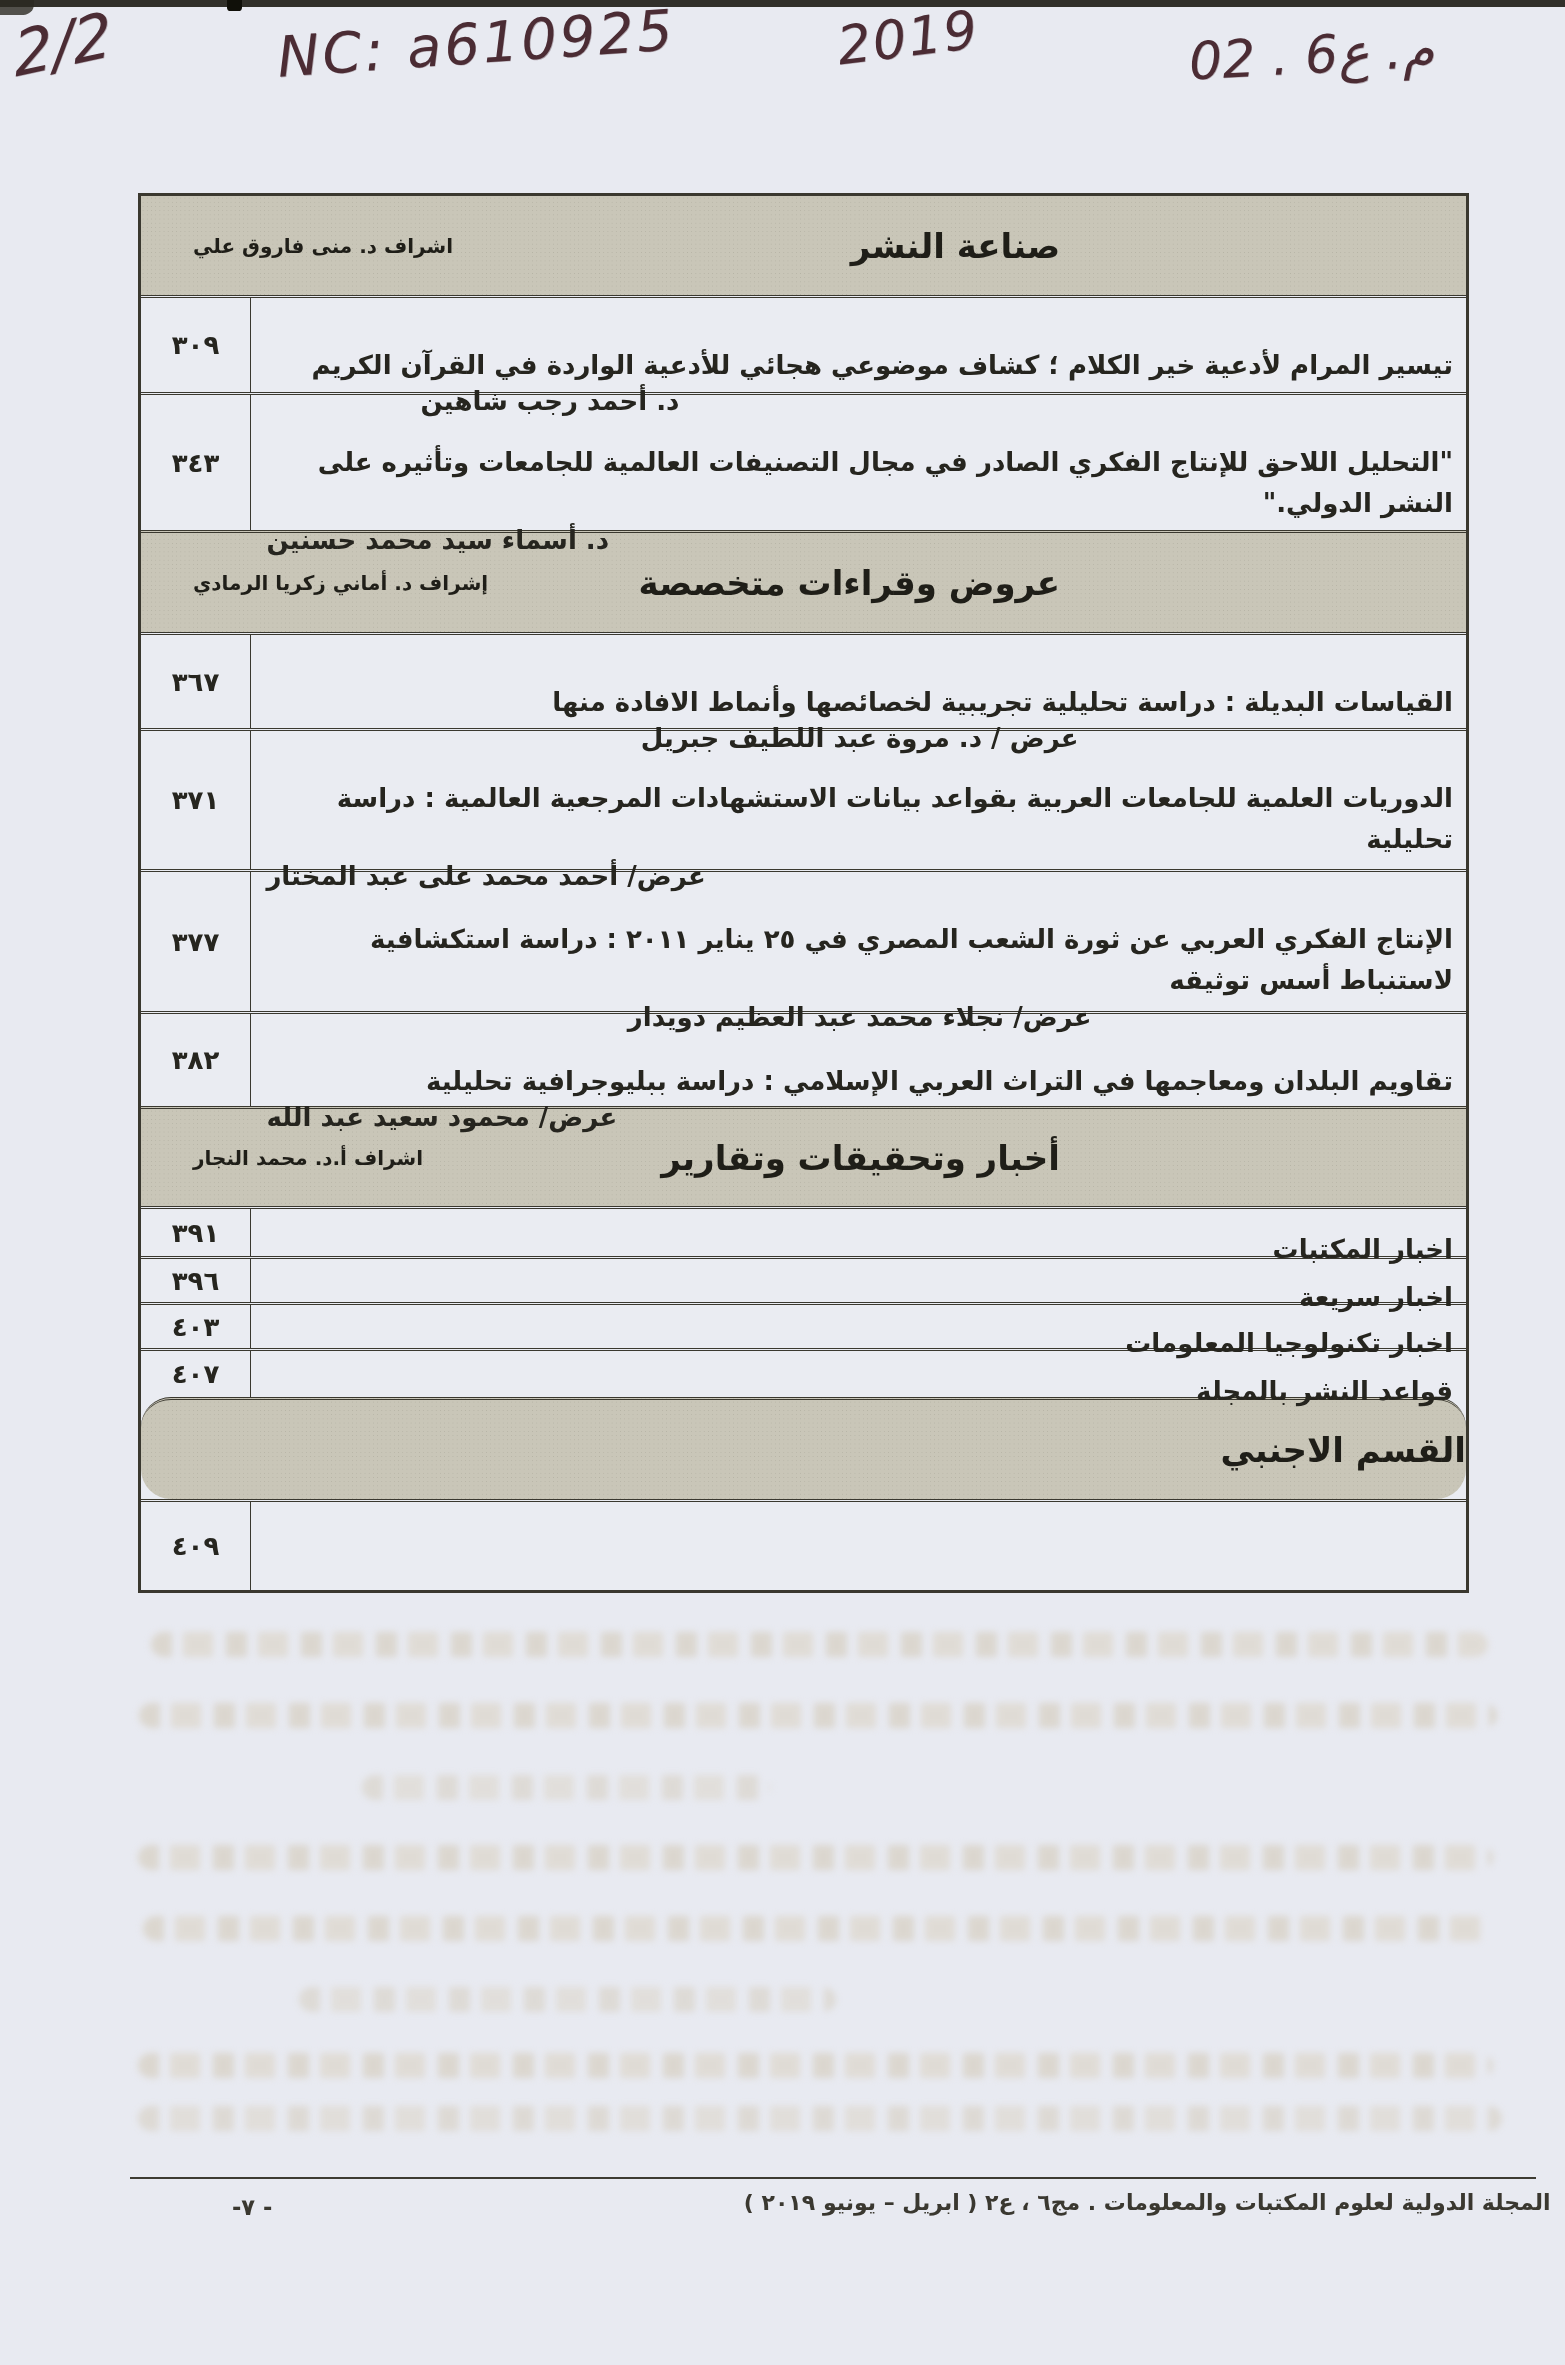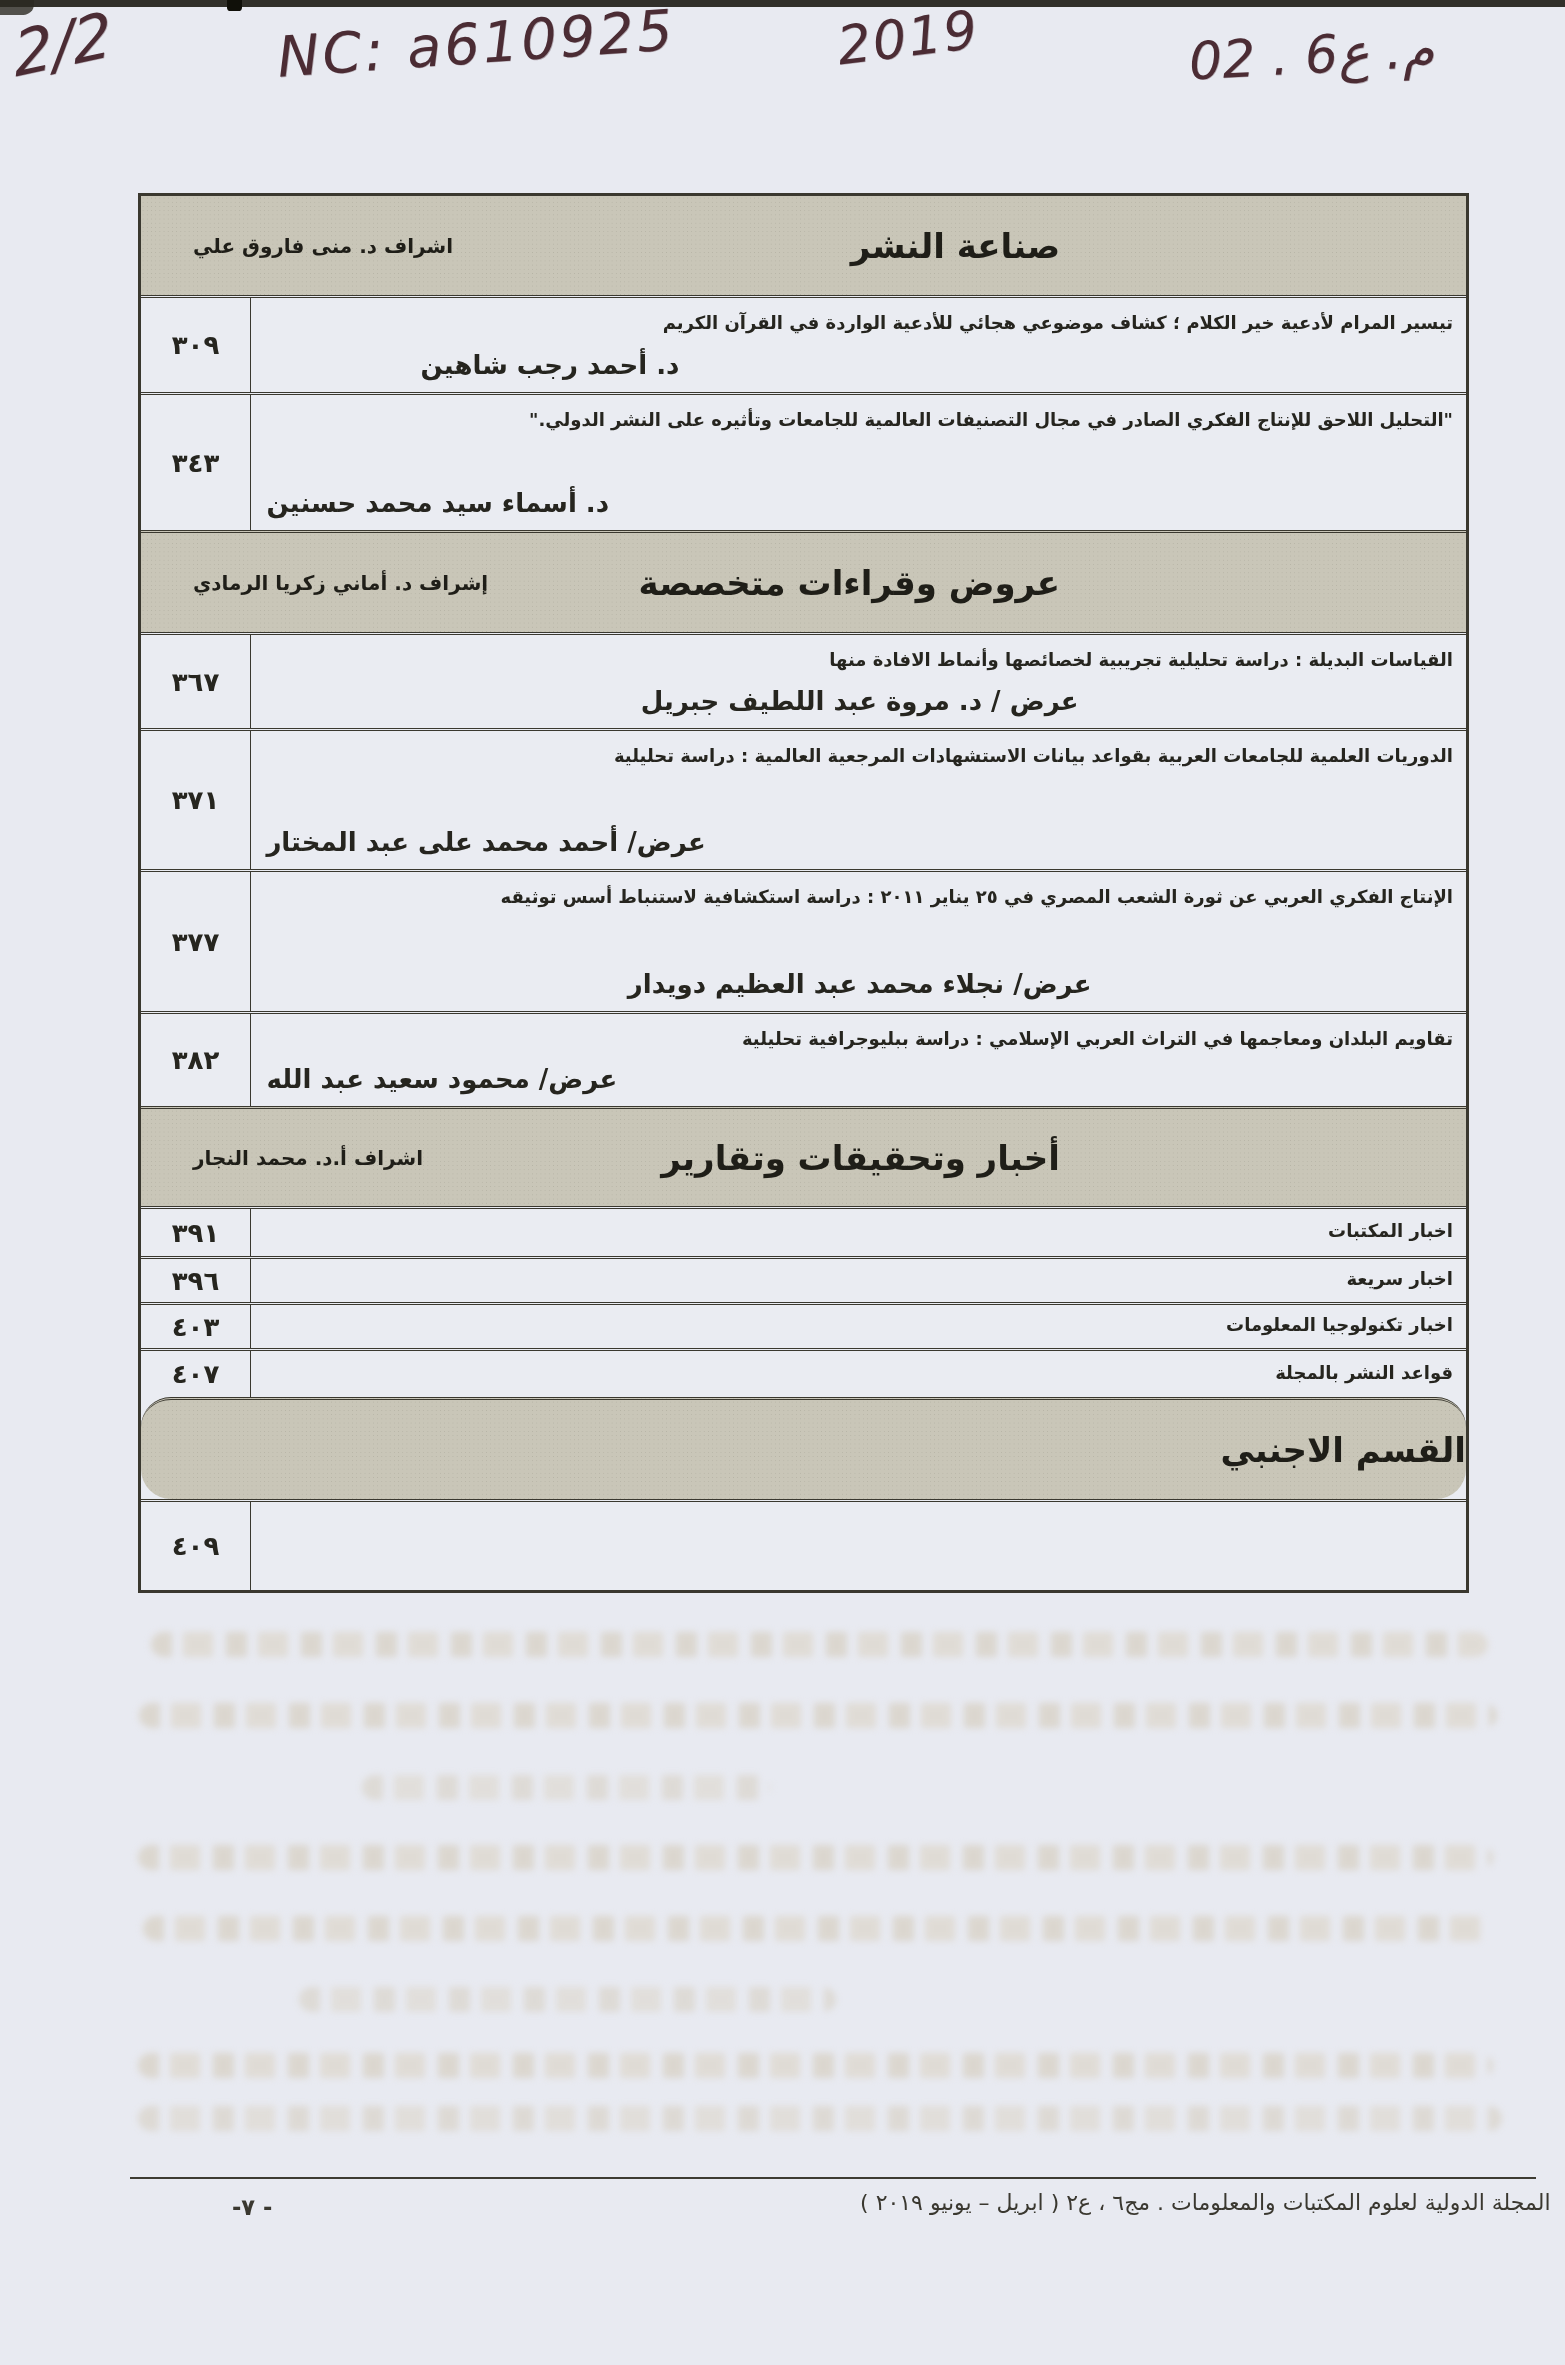--- a/index.html
+++ b/index.html
@@ -59,21 +59,21 @@
     display:flex;align-items:center;justify-content:center;
     border-right:1.8px solid var(--line);
     font-size:26px;font-weight:bold;letter-spacing:4.2px;
   }
   .content{
     flex:1;direction:rtl;
     display:flex;flex-direction:column;justify-content:space-between;
     padding:10.7px 13px 12px 15.4px;
   }
   .content.center{justify-content:center;}
-  .it-title{font-size:18px;font-weight:bold;line-height:1.6;text-align:right;}
+  .it-title{font-size:26px;font-weight:bold;line-height:1.6;text-align:right;margin-top:36px;}
   .it-author{font-size:26px;font-weight:bold;}
   .a-left{text-align:left;}
   .a-left-ind{text-align:left;padding-left:154px;}
   .a-center{text-align:center;}
 
   
   .h167{height:99px}.h163{height:97px}.h233{height:138px}.h172{height:102px}
   .h162{height:96px}.h238{height:141px}.h240{height:142px}.h160{height:95px}
   .h168{height:100px}.h84{height:50px}.h78{height:46px}.h82{height:49px}.h123{height:91px}
 
@@ -91,21 +91,21 @@
   .g4{left:138px;top:1845px;width:1355px;}
   .g5{left:143px;top:1916px;width:1346px;}
   .g6{left:299px;top:1987px;width:537px;opacity:.4;}
   .g7{left:138px;top:2053px;width:1355px;}
   .g8{left:138px;top:2106px;width:1364px;opacity:.42;}
 
   
   .footer-rule{position:absolute;left:130px;top:2177px;width:1406px;height:2.4px;background:#3d3b32;}
   .footer-journal{
     position:absolute;right:15.4px;top:2190px;
-    direction:rtl;font-size:22px;color:#3a3830;font-weight:normal;white-space:nowrap;
+    direction:rtl;font-size:22px;color:#3a3830;font-weight:bold;white-space:nowrap;
   }
   .footer-page{position:absolute;left:232px;top:2194px;font-size:22.5px;color:#3a3830;font-weight:bold;letter-spacing:2.4px;}
 </style>
 </head>
 <body>
 
 <div class="page">
 
   <div class="scan-edge-top"></div>
   <div class="scan-corner"></div>

